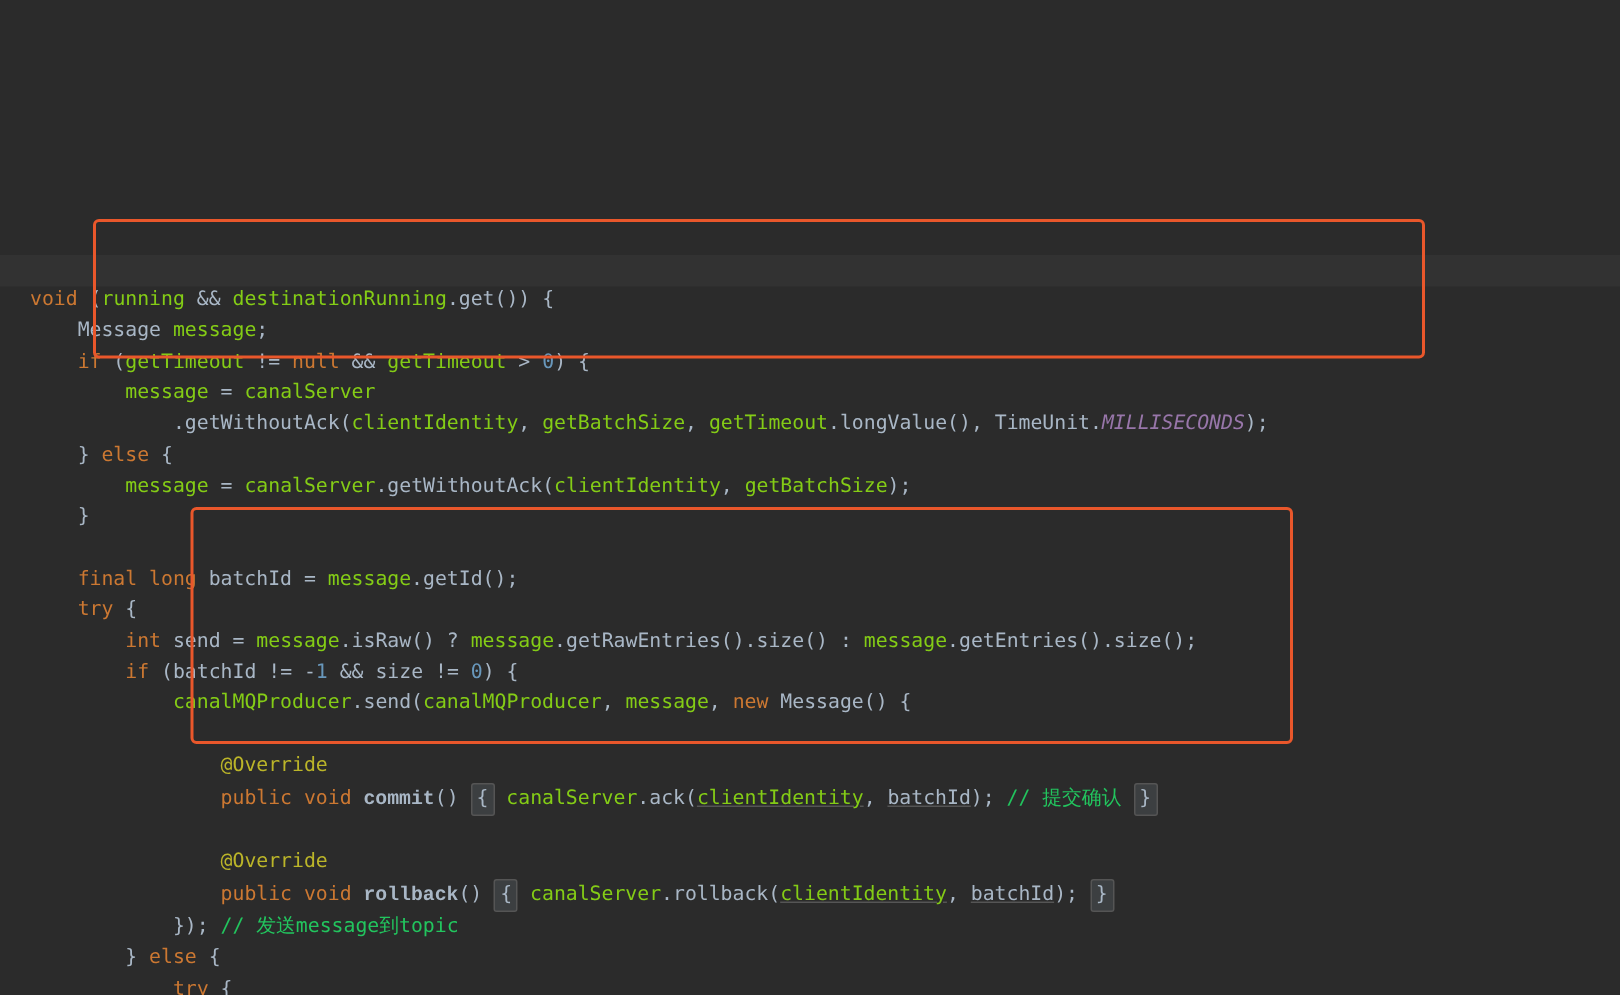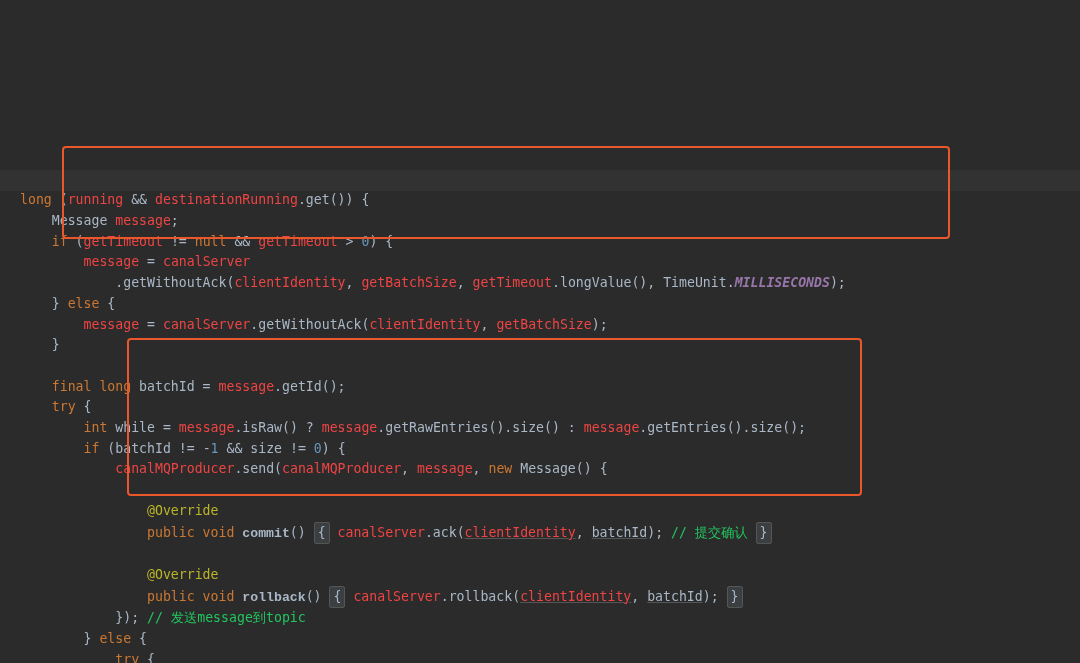--- a/index.html
+++ b/index.html
@@ -10,26 +10,26 @@
   line-height: 20.7px;
   color: #a9b7c6;
   overflow: hidden;
   white-space: pre;
 }
 .editor {
   padding: 4px 0 4px 20px;
   position: relative;
 }
 .kw { color: #cc7832; }
-.field { color: #ef4444; }
+.field { color: #84cc16; }
 .num { color: #6897bb; }
 .cmt { color: #22c55e; }
 .ann { color: #bbb529; }
 .bold { font-weight: bold; font-family: Liberation Mono, monospace; }
-.static { font-style: italic; color: #9876aa; font-weight: bold; }
+.static { font-style: italic; color: #9876aa; }
 .under { text-decoration: underline; text-decoration-color: #555; }
 .hl-line {
   position: absolute;
   left: 0; right: 0;
   height: 20.7px;
   background: #323232;
   z-index: 0;
 }
 .content { position: relative; z-index: 1; }
 .box {
@@ -51,32 +51,32 @@
 </head>
 <body>
 
 
 
 <div class="editor">
 <div class="hl-line" style="top:87px;"></div>
 <div class="box" style="top:63px; left:62px; width:888px; height:93px;"></div>
 <div class="box" style="top:255px; left:127px; width:735px; height:158px;"></div>
 <div class="content">
-<span><span class="kw">long</span><span> (</span><span class="field">running</span><span> &amp;&amp; </span><span class="field">destinationRunning</span><span>.get()) {</span></span>
+<span><span class="kw">void</span><span> (</span><span class="field">running</span><span> &amp;&amp; </span><span class="field">destinationRunning</span><span>.get()) {</span></span>
 <span><span>    Message </span><span class="field">message</span><span>;</span></span>
 <span><span class="kw">    if</span><span> (</span><span class="field">getTimeout</span><span> != </span><span class="kw">null</span><span> &amp;&amp; </span><span class="field">getTimeout</span><span> &gt; </span><span class="num">0</span><span>) {</span></span>
 <span><span>        </span><span class="field">message</span><span> = </span><span class="field">canalServer</span></span>
 <span><span>            .getWithoutAck(</span><span class="field">clientIdentity</span><span>, </span><span class="field">getBatchSize</span><span>, </span><span class="field">getTimeout</span><span>.longValue(), TimeUnit.</span><span class="static">MILLISECONDS</span><span>);</span></span>
 <span><span>    } </span><span class="kw">else</span><span> {</span></span>
 <span><span>        </span><span class="field">message</span><span> = </span><span class="field">canalServer</span><span>.getWithoutAck(</span><span class="field">clientIdentity</span><span>, </span><span class="field">getBatchSize</span><span>);</span></span>
 <span><span>    }</span></span>
 <span><span></span></span>
 <span><span class="kw">    final long </span><span>batchId</span><span> = </span><span class="field">message</span><span>.getId();</span></span>
 <span><span class="kw">    try</span><span> {</span></span>
-<span><span class="kw">        int</span><span> while = </span><span class="field">message</span><span>.isRaw() ? </span><span class="field">message</span><span>.getRawEntries().size() : </span><span class="field">message</span><span>.getEntries().size();</span></span>
+<span><span class="kw">        int</span><span> send = </span><span class="field">message</span><span>.isRaw() ? </span><span class="field">message</span><span>.getRawEntries().size() : </span><span class="field">message</span><span>.getEntries().size();</span></span>
 <span><span class="kw">        if</span><span> (</span><span>batchId</span><span> != -</span><span class="num">1</span><span> &amp;&amp; size != </span><span class="num">0</span><span>) {</span></span>
 <span><span>            </span><span class="field">canalMQProducer</span><span>.send(</span><span class="field">canalMQProducer</span><span>, </span><span class="field">message</span><span>, </span><span class="kw">new</span><span> Message() {</span></span>
 <span><span></span></span>
 <span><span>                </span><span class="ann">@Override</span></span>
 <span><span>                </span><span class="kw">public void </span><span class="bold">commit</span><span>() </span><span class="bracebox">{</span><span> </span><span class="field">canalServer</span><span>.ack(</span><span class="field under">clientIdentity</span><span>, </span><span class="under">batchId</span><span>); </span><span class="cmt">// 提交确认</span><span> </span><span class="bracebox">}</span></span>
 <span><span></span></span>
 <span><span>                </span><span class="ann">@Override</span></span>
 <span><span>                </span><span class="kw">public void </span><span class="bold">rollback</span><span>() </span><span class="bracebox">{</span><span> </span><span class="field">canalServer</span><span>.rollback(</span><span class="field under">clientIdentity</span><span>, </span><span class="under">batchId</span><span>); </span><span class="bracebox">}</span></span>
 <span><span>            }); </span><span class="cmt">// 发送message到topic</span></span>
 <span><span>        } </span><span class="kw">else</span><span> {</span></span>

